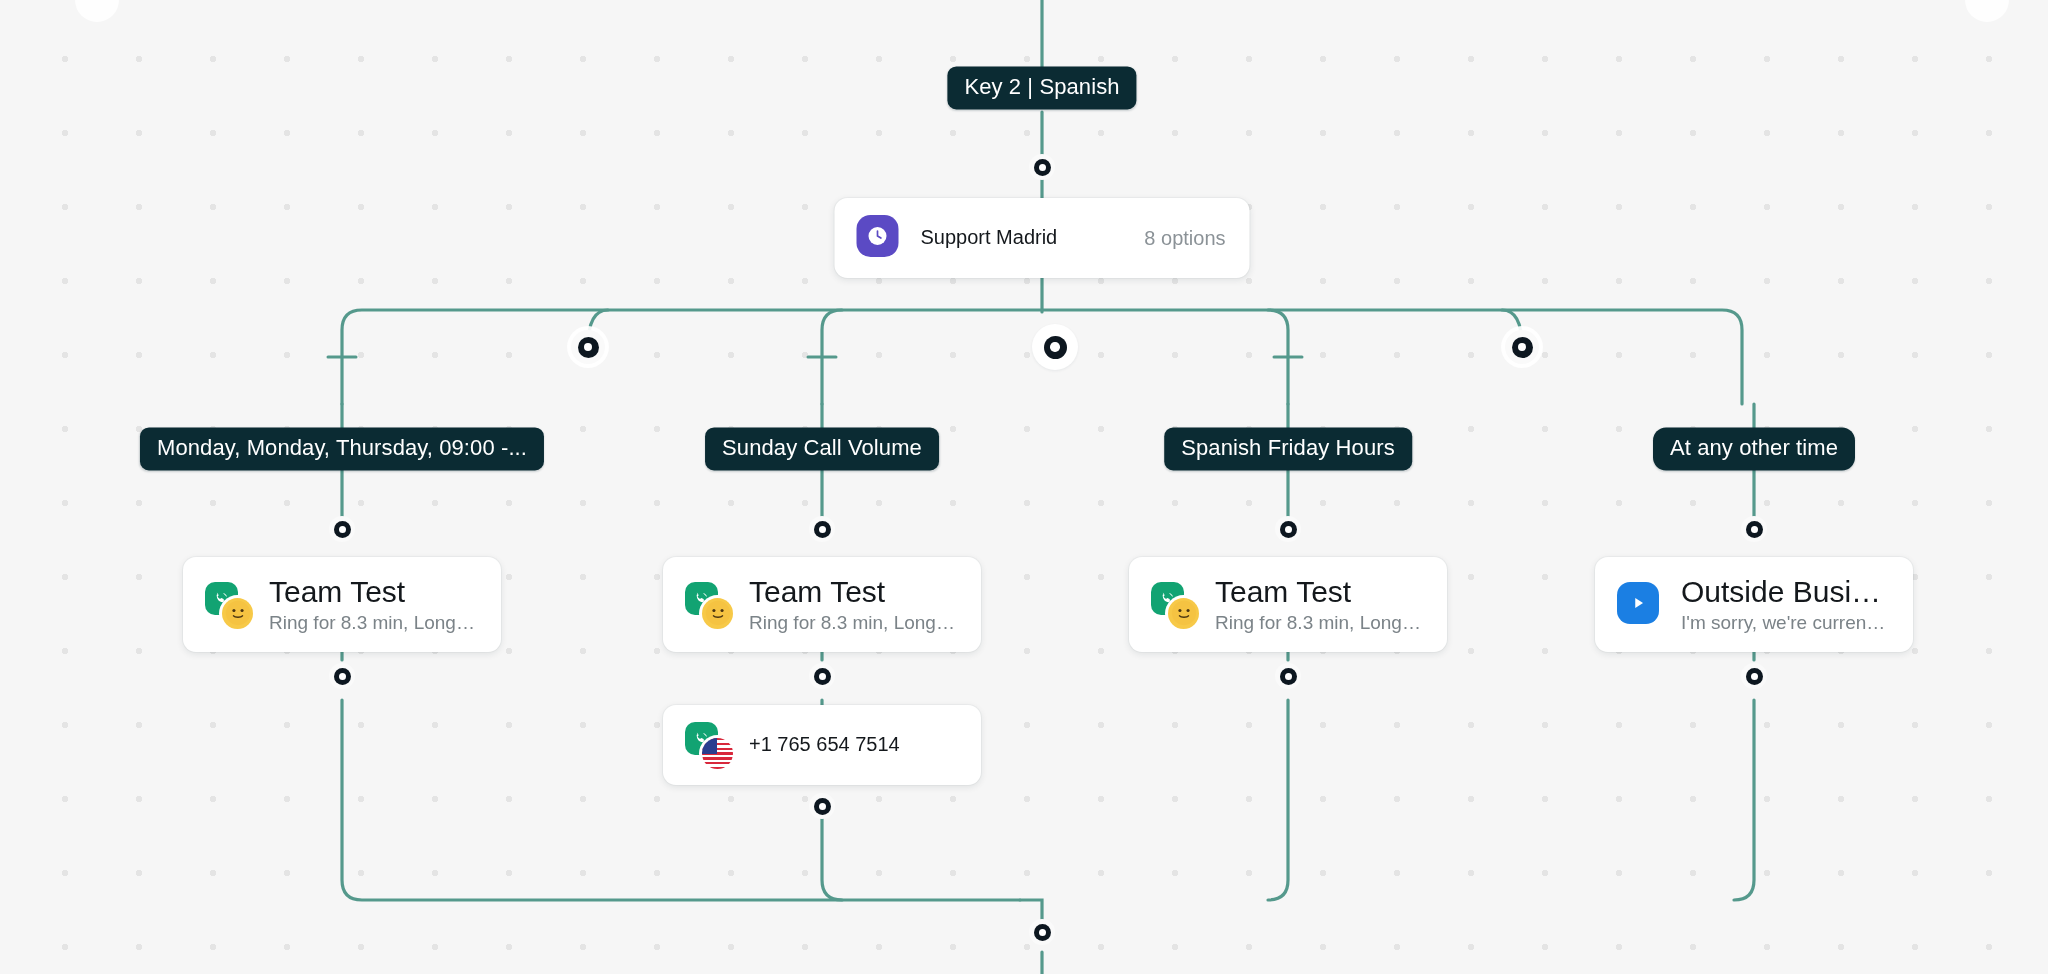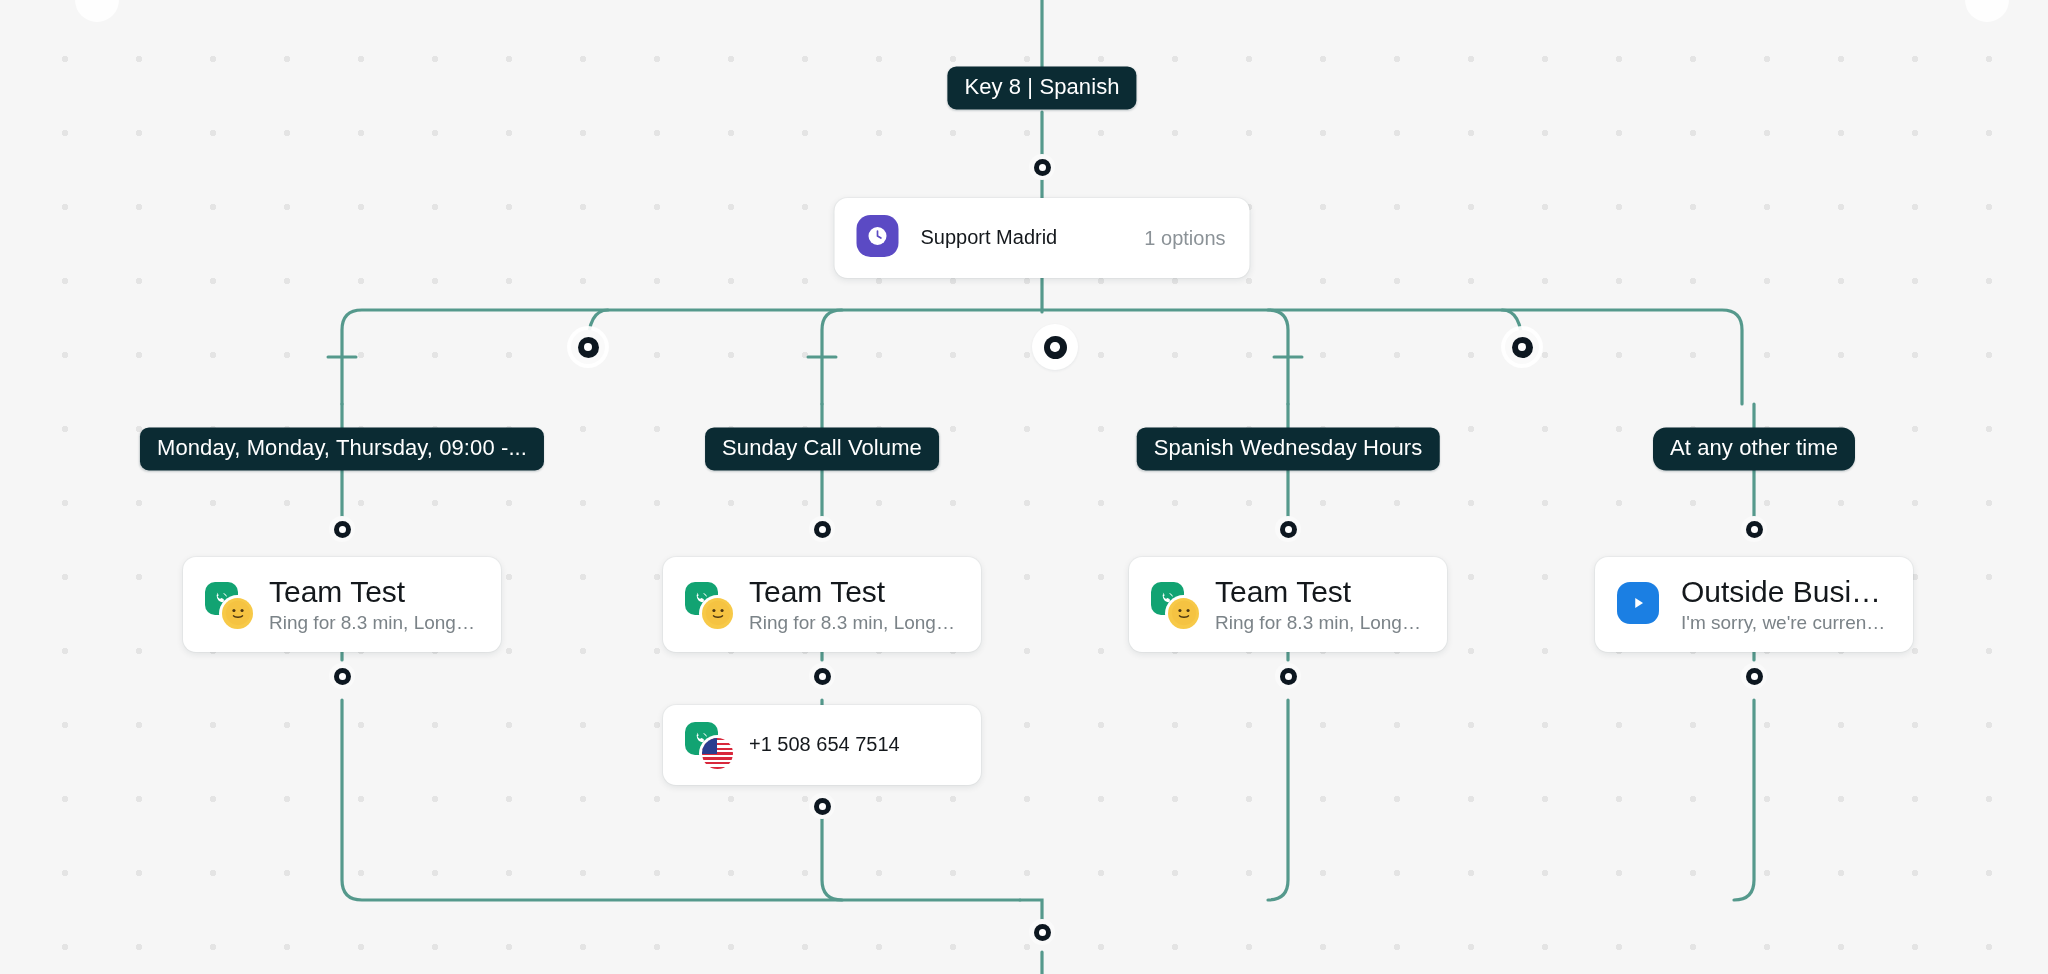--- a/index.html
+++ b/index.html
@@ -263,39 +263,39 @@
       <path d="M 1042 952 L 1042 980"></path>
     </g>
 
     <g stroke="#55998c" stroke-width="3" stroke-linecap="round">
       <path d="M 328 357 L 356 357"></path>
       <path d="M 808 357 L 836 357"></path>
       <path d="M 1274 357 L 1302 357"></path>
     </g>
   </svg>
 
-  <div class="pill" style="left:1042px; top:88px;">Key 8 | Spanish</div>
+  <div class="pill" style="left:1042px; top:88px;">Key 2 | Spanish</div>
 
   <div class="node sm" style="left:1042px; top:167px;">
       <span class="ring"></span>
     </div>
 
   <div class="card w-wide card-title-only" style="left:1042px; top:198px;">
     <span class="icon-wrap">
       <span class="sq-icon purple">
         <svg width="24" height="24" viewBox="0 0 24 24" aria-hidden="true">
           <circle cx="12" cy="12" r="9" fill="#ffffff"></circle>
           <path d="M12 7 L12 12 L15.4 14" stroke="#5b4ac4" stroke-width="1.7" fill="none" stroke-linecap="round"></path>
         </svg>
       </span>
     </span>
     <span class="card-texts">
       <span class="card-title">Support Madrid</span>
     </span>
-    <span class="card-meta">1 options</span>
+    <span class="card-meta">8 options</span>
   </div>
 
   <div class="node md" style="left:588px; top:347px;">
       <span class="ring"></span>
     </div>
   <div class="node lg" style="left:1055px; top:347px;">
       <span class="ring"></span>
     </div>
   <div class="node md" style="left:1522px; top:347px;">
       <span class="ring"></span>
@@ -368,28 +368,28 @@
           <path d="M6.6 4.5c.7 0 1.2.4 1.5 1l.8 2c.2.6.1 1.1-.4 1.5l-.9.7c.8 1.6 2.1 2.9 3.7 3.7l.7-.9c.4-.5.9-.6 1.5-.4l2 .8c.6.3 1 .8 1 1.5v1.9c0 1-.8 1.7-1.8 1.6C9.6 17 6.9 14.3 6.4 8.3 6.3 7.3 7 6.5 8 6.5" fill="#ffffff" transform="translate(-1.2,-0.6)"></path>
           <path d="M15.5 5.2a4.6 4.6 0 0 1 3.3 3.3" stroke="#ffffff" stroke-width="1.4" fill="none" stroke-linecap="round"></path>
         </svg>
       </span>
       <span class="disc flag">
         <span class="flag-art"></span>
         <span class="flag-canton"></span>
       </span>
     </span>
     <span class="card-texts">
-      <span class="card-title">+1 508 654 7514</span>
+      <span class="card-title">+1 765 654 7514</span>
     </span>
   </div>
   <div class="node sm" style="left:822px; top:806px;">
       <span class="ring"></span>
     </div>
 
-  <div class="pill" style="left:1288px; top:449px;">Spanish Wednesday Hours</div>
+  <div class="pill" style="left:1288px; top:449px;">Spanish Friday Hours</div>
   <div class="node sm" style="left:1288px; top:529px;">
       <span class="ring"></span>
     </div>
   <div class="card w-big" style="left:1288px; top:557px;">
     <span class="icon-wrap">
       <span class="phone-chip">
         <svg width="17" height="17" viewBox="0 0 24 24" aria-hidden="true">
           <path d="M6.6 4.5c.7 0 1.2.4 1.5 1l.8 2c.2.6.1 1.1-.4 1.5l-.9.7c.8 1.6 2.1 2.9 3.7 3.7l.7-.9c.4-.5.9-.6 1.5-.4l2 .8c.6.3 1 .8 1 1.5v1.9c0 1-.8 1.7-1.8 1.6C9.6 17 6.9 14.3 6.4 8.3 6.3 7.3 7 6.5 8 6.5" fill="#ffffff" transform="translate(-1.2,-0.6)"></path>
           <path d="M15.5 5.2a4.6 4.6 0 0 1 3.3 3.3" stroke="#ffffff" stroke-width="1.4" fill="none" stroke-linecap="round"></path>
         </svg>

